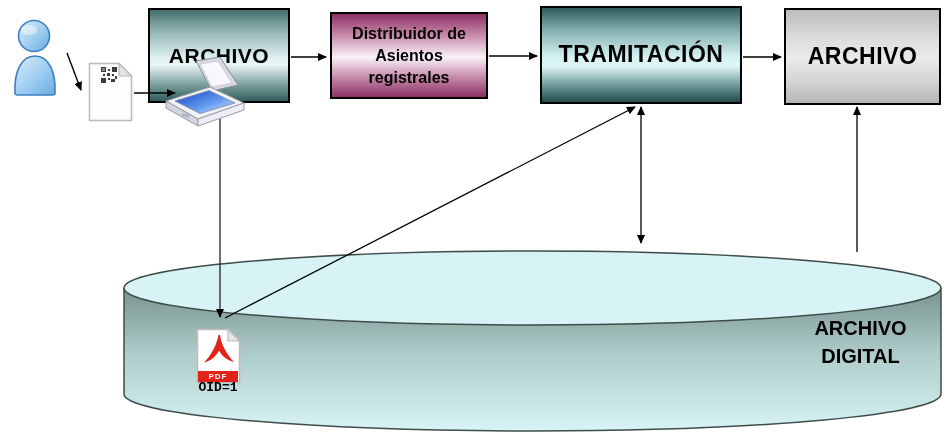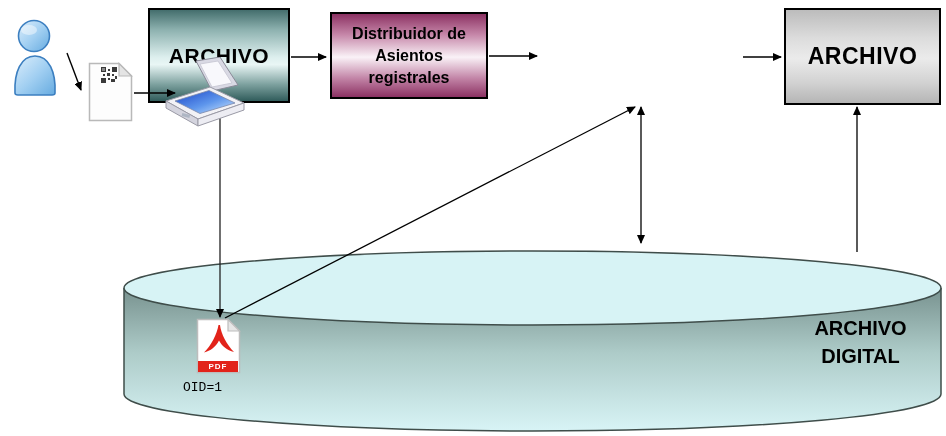--- a/index.html
+++ b/index.html
@@ -30,29 +30,29 @@
     background:linear-gradient(180deg,#bcbcbc 0%,#dcdcdc 30%,#ebebeb 52%,#d2d2d2 78%,#b5b5b5 100%);}
   #box-archivo .box-label{font-size:23px;letter-spacing:.5px;}
   
   #db-label{
     position:absolute;left:768px;top:314px;width:185px;text-align:center;z-index:2;
     font-weight:bold;font-size:20px;line-height:28px;color:#000;white-space:pre-line;
   }
   
   .icon{position:absolute;z-index:5;}
   
-  #pdf-icon{left:196px;top:318px;width:45px;height:56px;}
+  #pdf-icon{left:196px;top:328px;width:45px;height:56px;}
   #pdf-strip{
     position:absolute;left:2px;right:3px;bottom:2px;height:11px;background:#e2231a;
     color:#fff;font-size:8px;font-weight:bold;text-align:center;line-height:11px;
     letter-spacing:1px;
   }
   #pdf-caption{
-    position:absolute;left:183px;top:380px;width:70px;text-align:left;z-index:5;
-    font-family:"Liberation Mono", monospace;font-weight:normal;font-size:13px;color:#000;
+    position:absolute;left:183px;top:380px;width:70px;text-align:center;z-index:5;
+    font-family:"Liberation Mono", monospace;font-weight:bold;font-size:13px;color:#000;
   }
   
   #cyl-layer{z-index:1;}
   #arrow-layer{z-index:4;pointer-events:none;}
 </style>
 </head>
 <body>
 
 <div id="canvas">
 
@@ -68,20 +68,23 @@
     <ellipse cx="532.5" cy="288" rx="408.5" ry="37" fill="#d7f3f5" stroke="#3f4d4a" stroke-width="1.5"></ellipse>
   </svg>
 
   <div class="pbox" id="box-registro">
     <span class="box-label">ARCHIVO</span>
   </div>
   <div class="pbox" id="box-distribuidor">
     <span class="box-label">Distribuidor de
 Asientos
 registrales</span>
+  </div>
+  <div class="pbox" id="box-tramitacion">
+    <span class="box-label">TRAMITACIÓN</span>
   </div>
   <div class="pbox" id="box-archivo">
     <span class="box-label">ARCHIVO</span>
   </div>
 
   <div id="db-label">ARCHIVO
 DIGITAL</div>
 
   <svg id="arrow-layer" class="layer" width="946" height="436">
     <defs>

